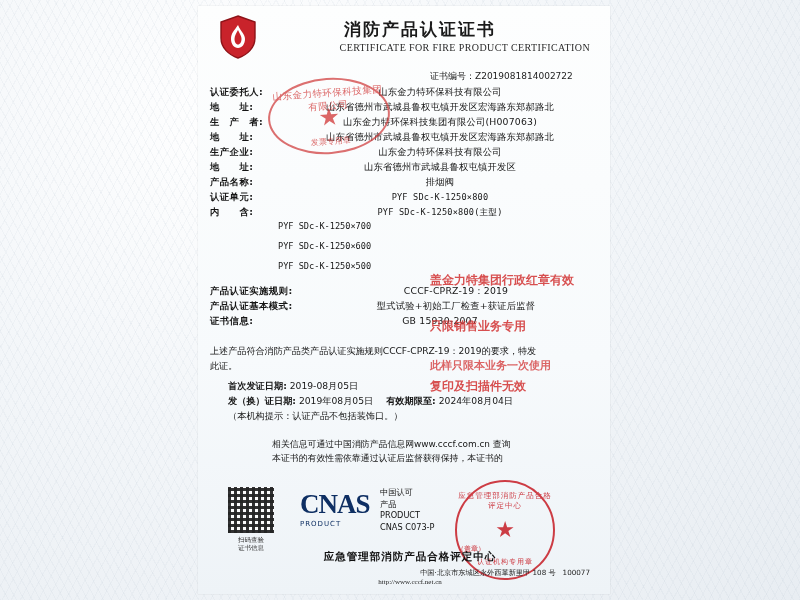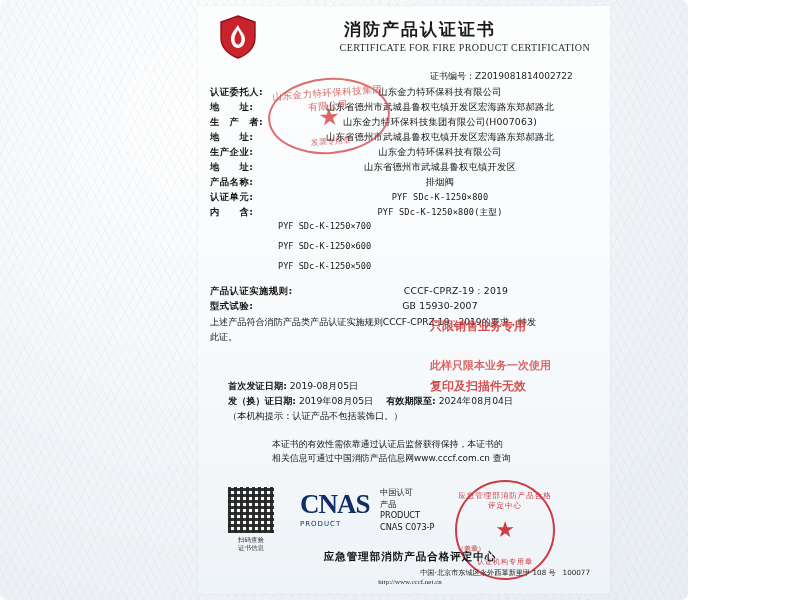--- a/index.html
+++ b/index.html
@@ -8,26 +8,25 @@
     background: #ffffff;
   }
   body {
     width: 800px;
     height: 600px;
     overflow: hidden;
     font-family: "Liberation Sans", sans-serif;
   }
   #cert {
     position: relative;
-    width: 688px;
+    width: 800px;
     height: 600px;
     background:
       radial-gradient(ellipse at 30% 20%, #ffffff 0%, #f3f6f9 45%, #e8edf2 100%);
     overflow: hidden;
-    border-radius: 7px;
   }
   
   #cert::before {
     content: "";
     position: absolute;
     inset: 0;
     background-image:
       repeating-linear-gradient(62deg, rgba(170,185,200,0.10) 0 1px, rgba(255,255,255,0) 1px 7px),
       repeating-linear-gradient(-62deg, rgba(170,185,200,0.09) 0 1px, rgba(255,255,255,0) 1px 8px);
     pointer-events: none;
@@ -384,47 +383,51 @@
     </div>
     <div class="sub">PYF SDc-K-1250×700</div>
     <div class="sub">PYF SDc-K-1250×600</div>
     <div class="sub">PYF SDc-K-1250×500</div>
 
     <div class="row" style="margin-top:4px">
       <div class="lab" style="width:100px;flex:0 0 100px">产品认证实施规则:</div>
       <div class="val">CCCF-CPRZ-19：2019</div>
     </div>
     <div class="row">
-      <div class="lab">型式试验:</div>
+      <div class="lab" style="width:100px;flex:0 0 100px">产品认证基本模式:</div>
+      <div class="val">型式试验+初始工厂检查+获证后监督</div>
+    </div>
+    <div class="row">
+      <div class="lab">证书信息:</div>
       <div class="val">GB 15930-2007</div>
     </div>
 
-    <div class="para" style="margin-top:0">上述产品符合消防产品类产品认证实施规则CCCF-CPRZ-19：2019的要求，特发</div>
+    <div class="para" style="margin-top:14px">上述产品符合消防产品类产品认证实施规则CCCF-CPRZ-19：2019的要求，特发</div>
     <div class="para">此证。</div>
   </div>
 
   <div class="dates">
     <div class="line">
       <span class="b">首次发证日期:</span>
       <span>2019-08月05日</span>
     </div>
     <div class="line">
       <span class="b">发（换）证日期:</span>
       <span>2019年08月05日</span>
       <span class="b right">有效期限至:</span>
       <span>2024年08月04日</span>
     </div>
     <div class="line">
       <span>（本机构提示：认证产品不包括装饰口。）</span>
     </div>
   </div>
 
   <div class="notice">
+    <div>相关信息可通过中国消防产品信息网www.cccf.com.cn 查询</div>
     <div>本证书的有效性需依靠通过认证后监督获得保持，本证书的</div>
-    <div>相关信息可通过中国消防产品信息网www.cccf.com.cn 查询</div>
   </div>
 
   <div class="qr"></div>
   <div class="qr-cap">扫码查验<br>证书信息</div>
 
   <div class="cnas">CNAS</div>
   <div class="cnas-sub">PRODUCT</div>
   <div class="cnas-txt">
     <div>中国认可</div>
     <div>产品</div>
@@ -444,16 +447,17 @@
     <span>中国·北京市东城区永外西革新里甲 108 号</span>
     &nbsp;&nbsp;<span>100077</span>
   </div>
   <div class="url">http://www.cccf.net.cn</div>
 
   <div class="stamp-round">
     <div class="s-top">山东金力特环保科技集团有限公司</div>
     <div class="s-star">★</div>
     <div class="s-bot">发票专用章</div>
   </div>
+  <div class="red-note n1">盖金力特集团行政红章有效</div>
   <div class="red-note n2">只限销售业务专用</div>
   <div class="red-note n3">此样只限本业务一次使用</div>
   <div class="red-note n4">复印及扫描件无效</div>
 </div>
 
 </body></html>

